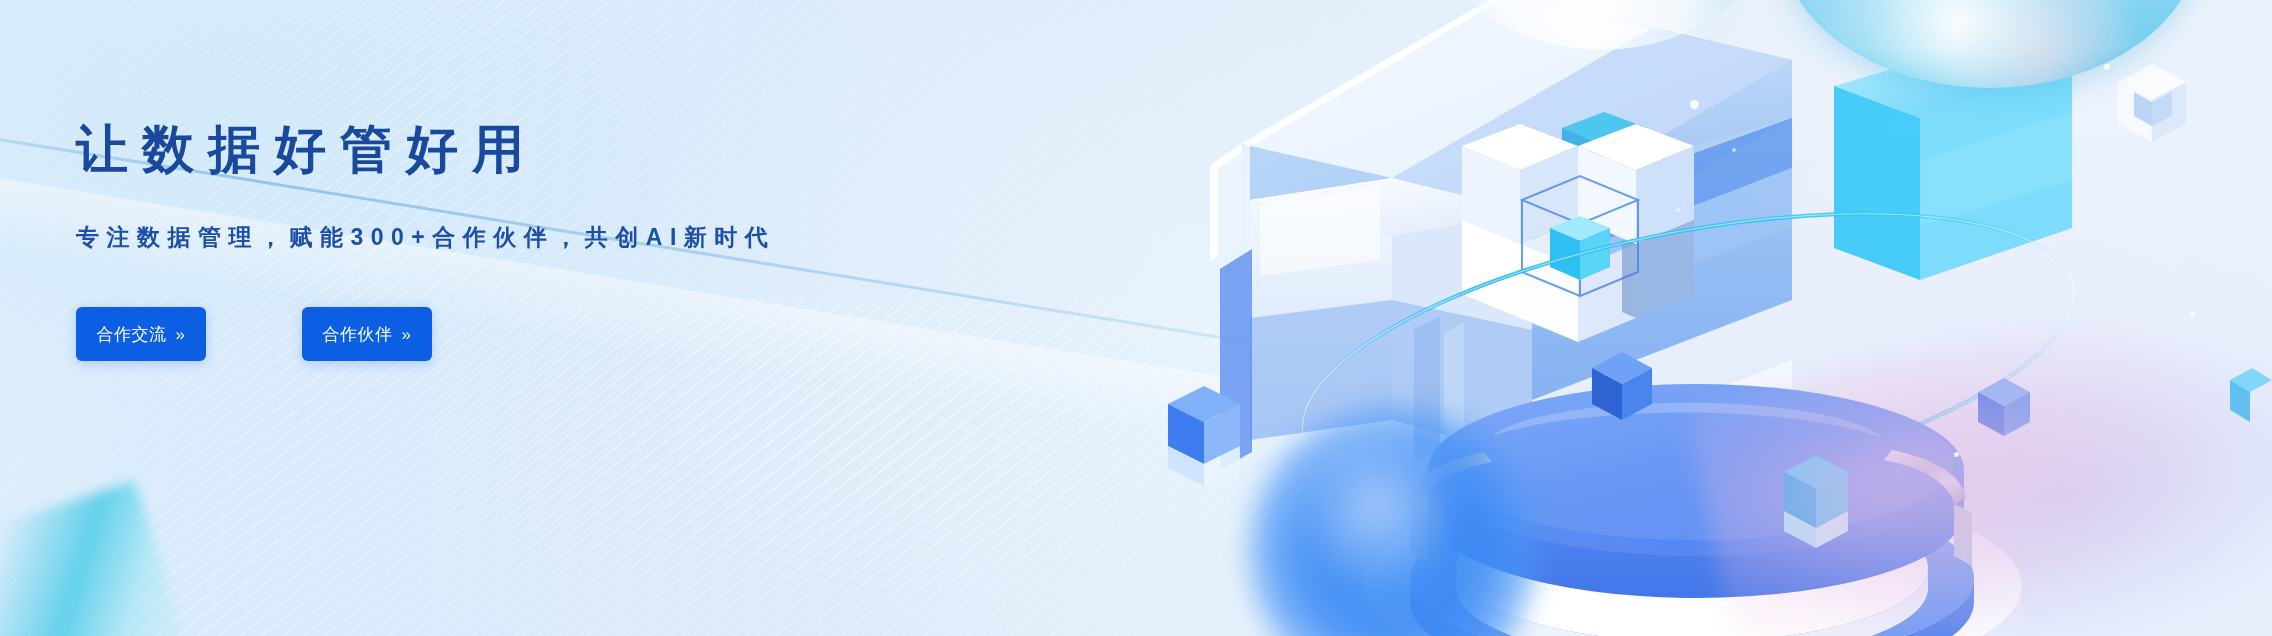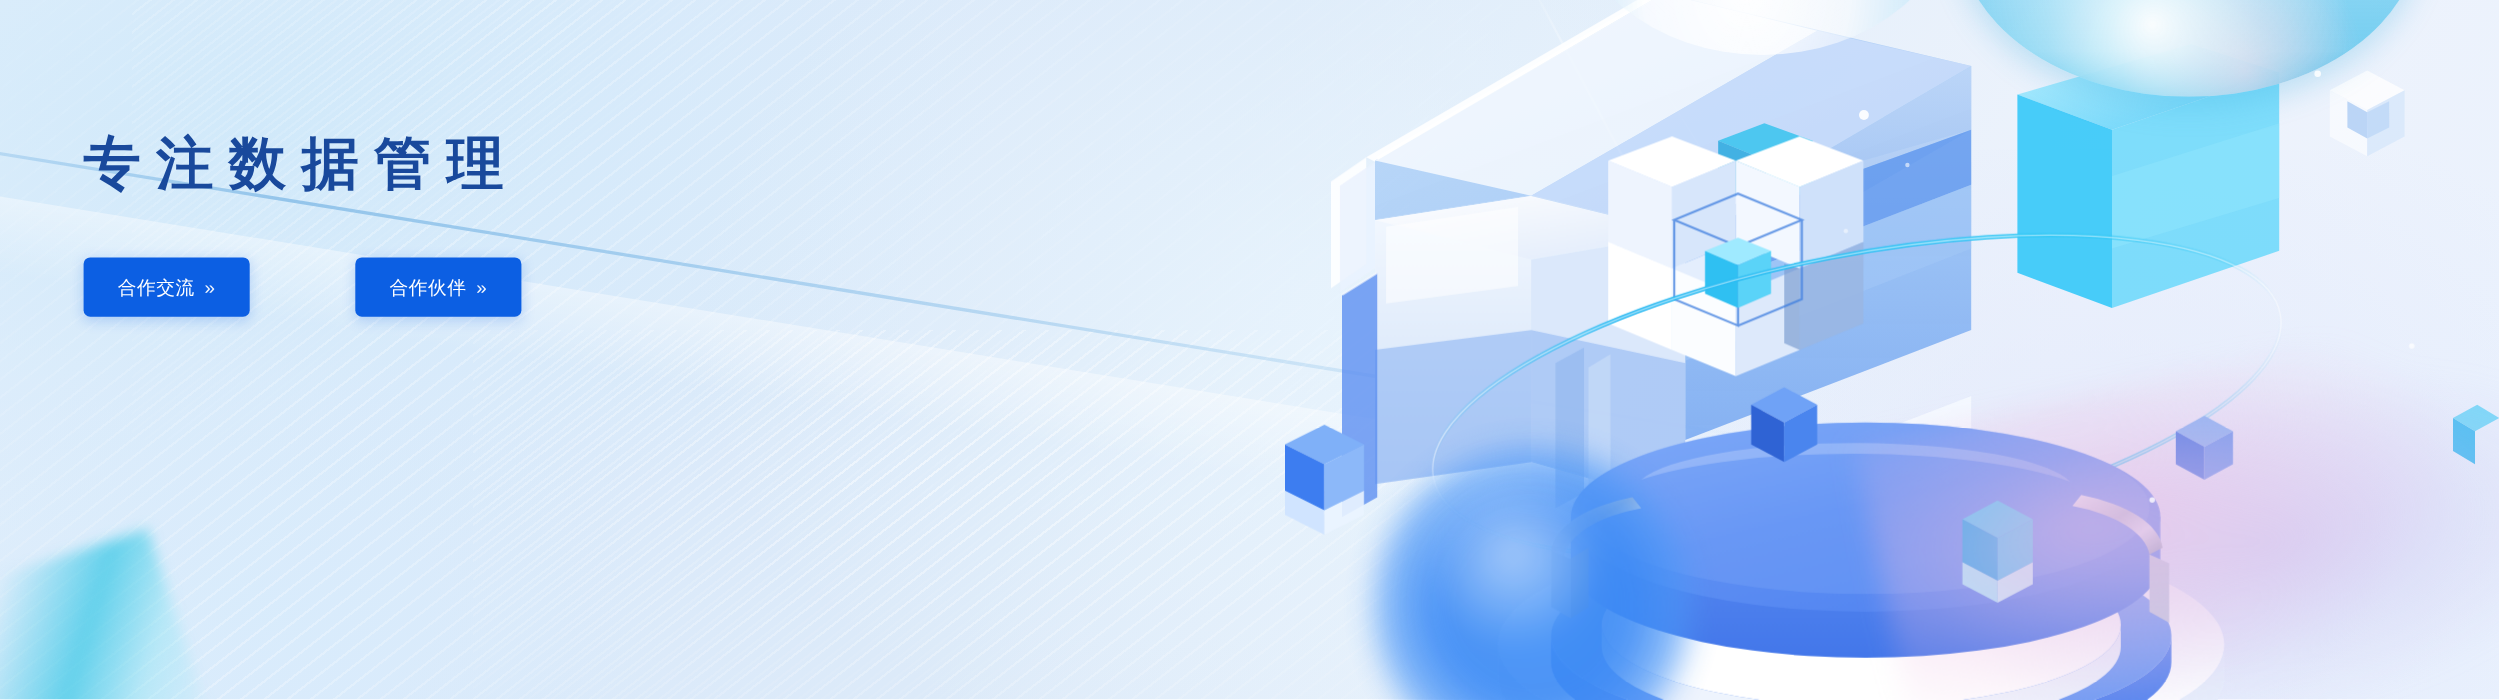--- a/index.html
+++ b/index.html
@@ -75,21 +75,21 @@
   .subhead{
     margin-top:42px;
     font-size:23px;
     letter-spacing:7.5px;
     font-weight:600;
     color:#1b4fa8;
     white-space:nowrap;
   }
   .cta-row{margin-top:54px;display:flex;gap:96px;}
   .btn{
-    width:151px;height:54px;border:0;border-radius:6px;
+    width:130px;height:54px;border:0;border-radius:6px;
     background:#0c5fe3;color:#fff;cursor:pointer;
     display:flex;align-items:center;justify-content:center;gap:9px;
     font-family:"Liberation Sans",sans-serif;
     font-size:17px;letter-spacing:.5px;
     box-shadow:0 3px 12px rgba(12,95,227,.22);
   }
   .btn .chev{font-size:17px;line-height:1;opacity:.95;}
 
   
   .art{position:absolute;right:0;top:0;width:1180px;height:636px;pointer-events:none;}
@@ -394,22 +394,23 @@
         <path d="M1138 380 L1160 368 L1180 380 L1158 392 Z" fill="#63d4f8"></path>
         <path d="M1138 380 L1158 392 L1158 422 L1138 410 Z" fill="#2ab6f0"></path>
       </g>
 
       <path d="M160 144 L420 -8" stroke="#ffffff" stroke-width="3" fill="none" opacity=".95"></path>
       <path d="M128 268 L160 248" stroke="#ffffff" stroke-width="2" fill="none" opacity=".7"></path>
     </svg>
   </div>
 
   <div class="copy">
-    <h1 class="headline">专注数据管理</h1>
-
+    <h1 class="headline">让数据好管好用</h1>
+
+    <p class="subhead">专注数据管理，赋能300+合作伙伴，共创AI新时代</p>
 
     <div class="cta-row">
       <button class="btn">
         <span>合作交流</span>
         <span class="chev">»</span>
       </button>
       <button class="btn">
         <span>合作伙伴</span>
         <span class="chev">»</span>
       </button>

